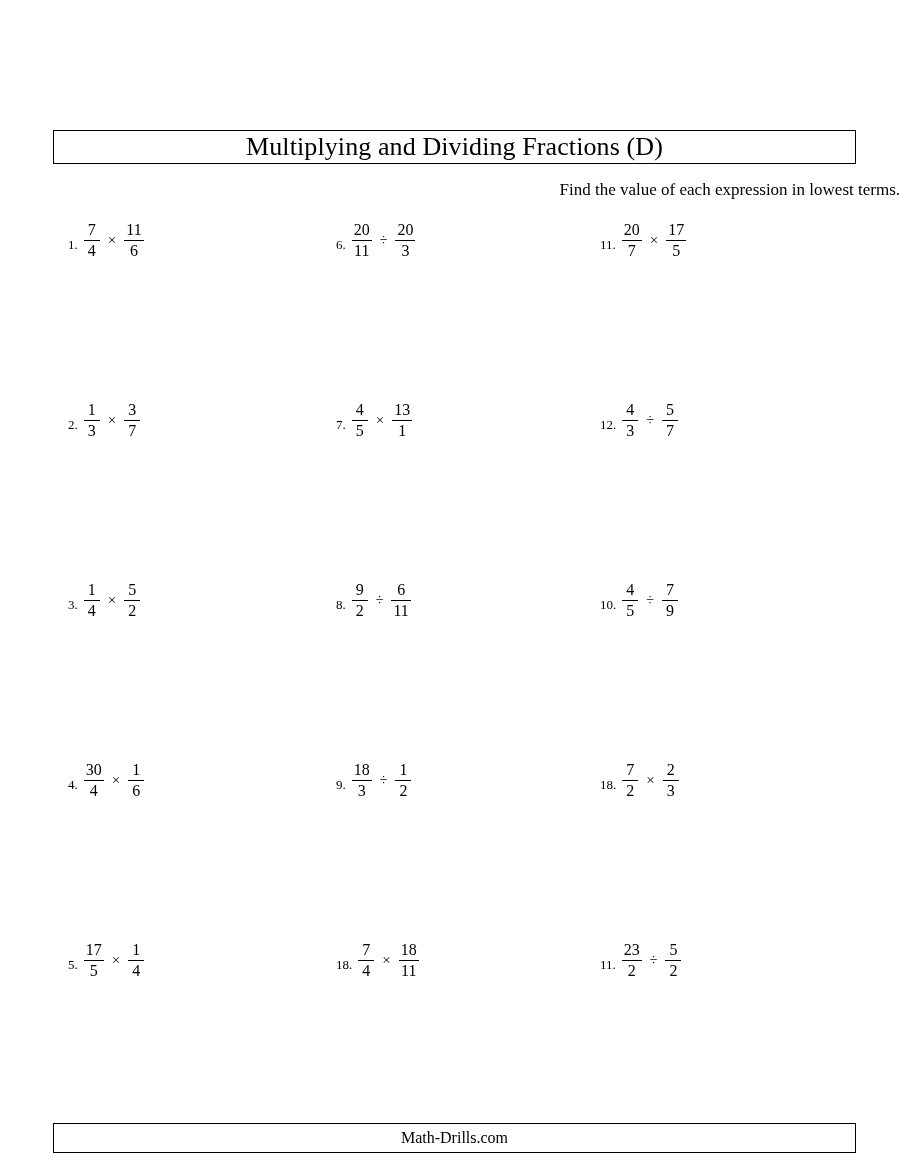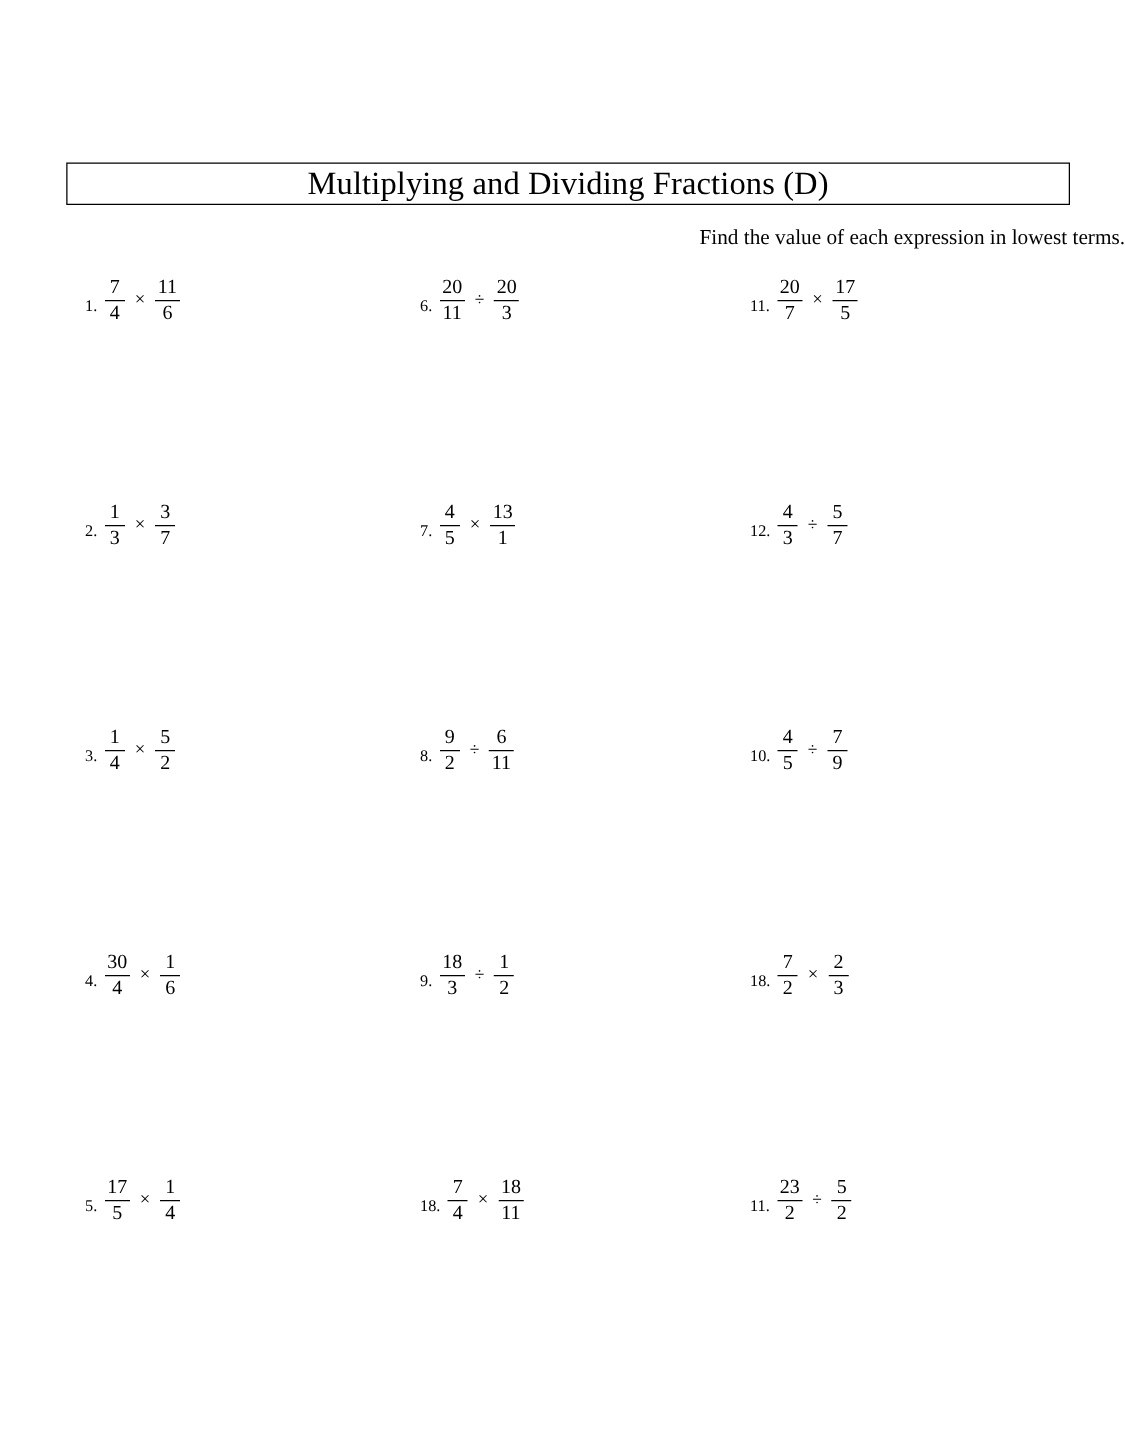--- a/index.html
+++ b/index.html
@@ -385,14 +385,17 @@
             <span class="frac">
               <span class="n">5</span>
               <span class="bar"></span>
               <span class="d">2</span>
             </span>
           </span>
         </div>
       </div>
     </div>
 
+  <div class="footer-box">
+    <div class="footer-text">Math-Drills.com</div>
+  </div>
 
 </div>
 
 </body></html>

